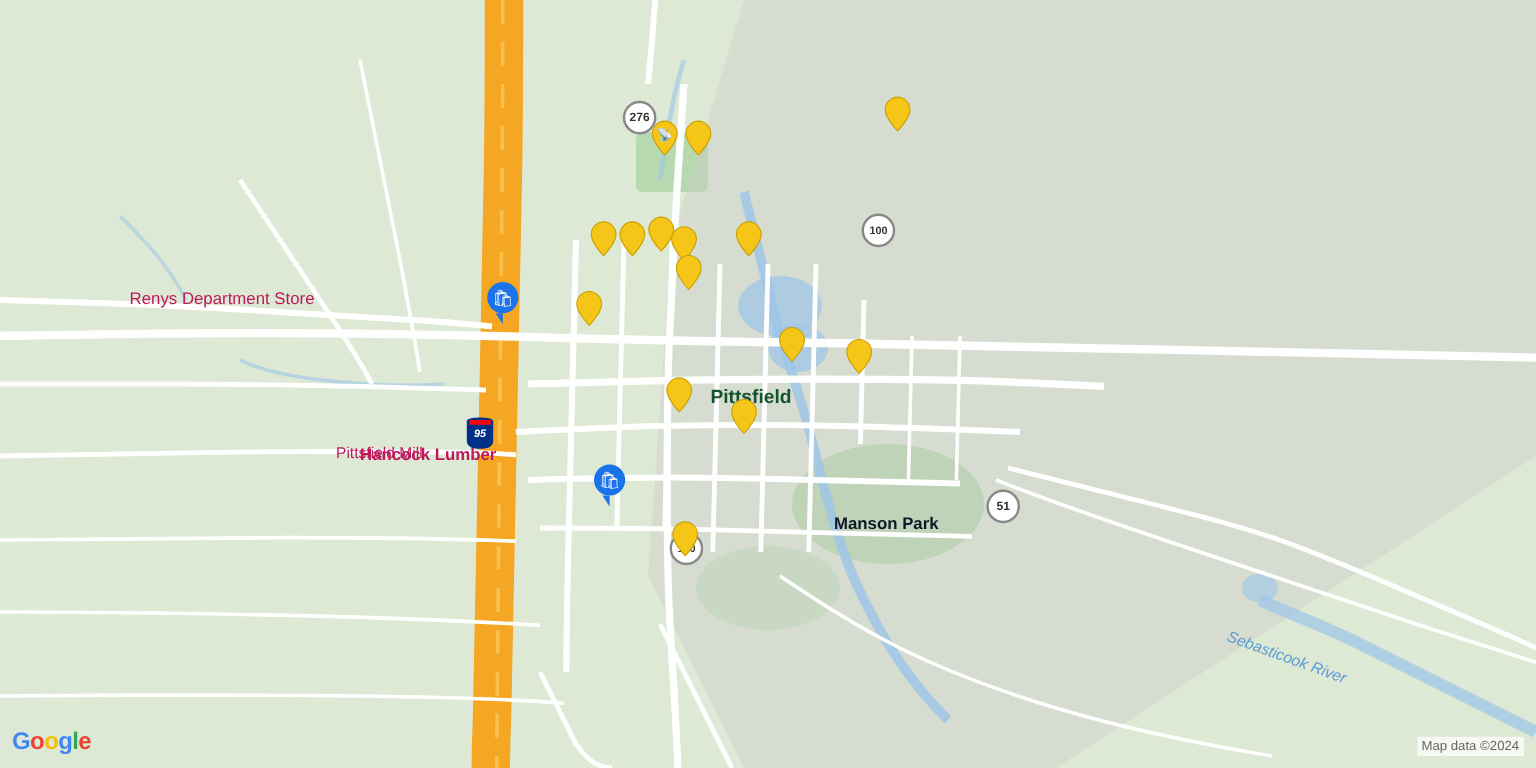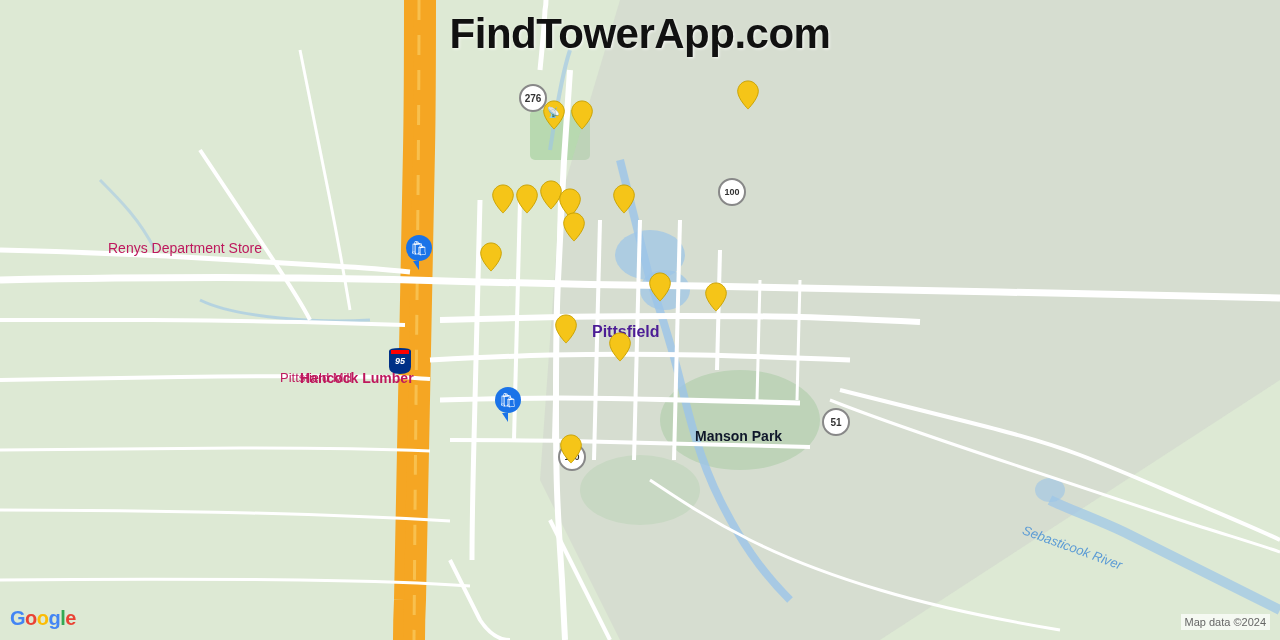--- a/index.html
+++ b/index.html
@@ -202,30 +202,29 @@
     <path d="M650,480 C680,500 710,520 750,540 C790,560 830,575 880,590 C930,605 1000,620 1060,630" stroke="white" stroke-width="3" fill="none"></path>
     <path d="M830,400 C880,420 940,440 1000,460 C1060,480 1120,500 1180,520 C1220,533 1260,545 1280,552" stroke="white" stroke-width="3" fill="none"></path>
 
     <path d="M570,70 C568,100 566,130 564,160 C562,200 560,240 558,280 C556,320 556,360 556,400 C556,430 556,460 557,490 C558,520 560,550 562,580 C563,600 564,620 565,640" stroke="white" stroke-width="6" fill="none"></path>
 
     <path d="M540,70 C542,50 544,30 545,10 C546,5 546,0 546,0" stroke="white" stroke-width="5" fill="none"></path>
 
     <path d="M840,390 C880,400 920,410 960,420 C1000,430 1040,440 1080,455 C1120,470 1160,488 1200,505 C1240,522 1270,535 1280,540" stroke="white" stroke-width="4" fill="none"></path>
   </svg>
 
-  <h1 class="site-title">FindTowerApp.com</h1>
 
   <div class="map-label-blue" style="left:108px; top:240px; font-size:14px;">Renys Department Store</div>
 
   <div style="position:absolute; left:280px; top:370px; z-index:10;">
     <div class="map-label-blue" style="font-size:14px; font-weight:600;margin-left:20px;">Hancock Lumber</div>
     <div class="map-label-blue" style="font-size:13px;">Pittsfield Mill</div>
   </div>
 
-  <div class="map-label" style="left:592px; top:323px; font-size:16px; font-weight:600; color:#4c1d95;">Pittsfield</div>
+  <div class="map-label" style="left:592px; top:323px; font-size:16px; font-weight:600; color:#14532d;">Pittsfield</div>
 
   <div class="map-label-green" style="left:695px; top:428px; font-size:14px; font-weight:600;">Manson Park</div>
 
   <div style="position:absolute; left:1020px; top:540px; font-size:13px; color:#5b9bd5; transform:rotate(20deg); z-index:10; font-style:italic;">Sebasticook River</div>
 
   <div class="road-badge" style="left:519px; top:84px;">276</div>
   <div class="road-badge" style="left:718px; top:178px; font-size:9px;">100</div>
   <div class="road-badge" style="left:558px; top:443px; font-size:9px;">100</div>
   <div class="road-badge" style="left:822px; top:408px; font-size:10px;">51</div>
 

